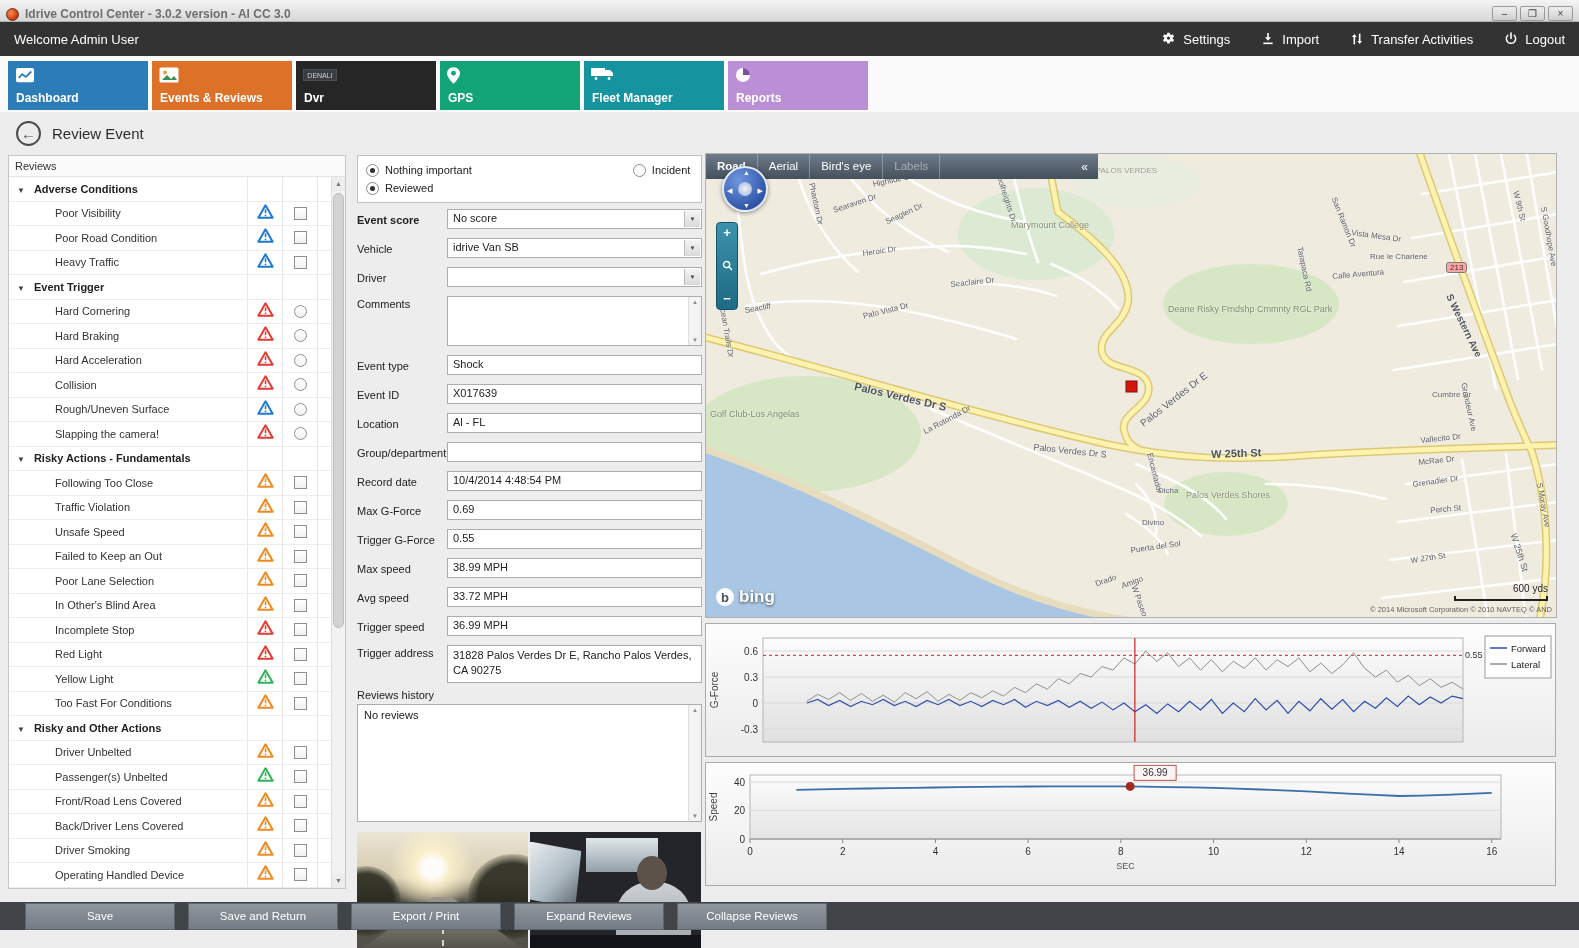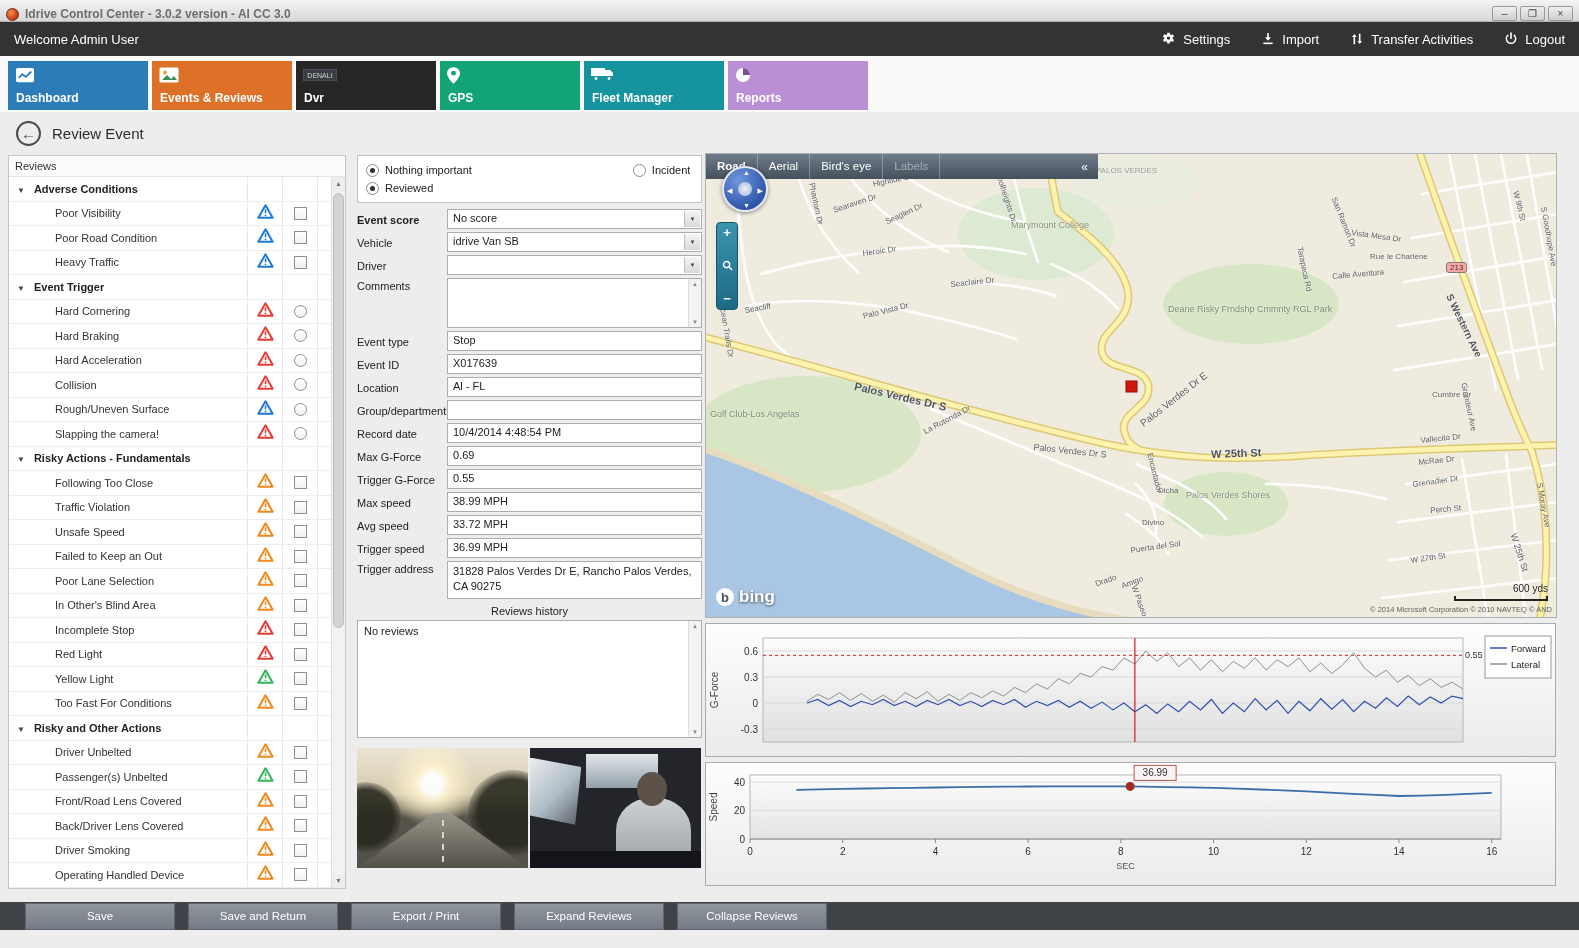--- a/index.html
+++ b/index.html
@@ -64,36 +64,36 @@
     background:#d3d3d3; border:1px solid #bcbcbc; border-radius:6px; }
 
   
   #form-col { position:absolute; left:357px; top:155px; width:345px; }
   #class-box { height:48px; border:1px solid #c0c0c0; background:#fff; padding:5px 8px; margin-bottom:6px; }
   .cls-row { display:flex; align-items:center; height:18px; gap:6px; }
   .cls-opt { display:flex; align-items:center; gap:6px; font-size:11px; color:#222; }
   .cls-opt.second { margin-left:155px; }
   .cradio { width:13px; height:13px; border-radius:50%; border:1px solid #8a8a8a; background:#fff; position:relative; flex:none;}
   .cradio.sel::after { content:''; position:absolute; inset:3px; border-radius:50%; background:#2b2e33; }
-  .frow { display:flex; align-items:center; margin-bottom:3px; }
+  .frow { display:flex; align-items:center; margin-bottom:9px; }
   .frow.tall { align-items:flex-start; }
   .flabel { width:90px; flex:none; font-size:11px; color:#222; padding-top:2px; }
   .flabel.bold { font-weight:bold; }
   .fld { flex:1; height:20px; border:1px solid #abadb3; background:#fff; font-size:11px;
     color:#222; padding:2px 5px; position:relative; overflow:hidden; }
   .fld.dd { padding-right:20px; }
   .dd-arrow { position:absolute; right:1px; top:1px; bottom:1px; width:16px;
     background:linear-gradient(#f4f4f4,#d9d9d9); border-left:1px solid #bdbdbd;
     font-size:6px; color:#444; display:flex; align-items:center; justify-content:center; }
   .fld.area { height:50px; }
   .fld.addr { height:38px; white-space:normal; line-height:15px; }
   .mini-sb { position:absolute; right:0; top:0; bottom:0; width:13px; background:#f3f3f3;
     border-left:1px solid #ddd; display:flex; flex-direction:column; justify-content:space-between;
     align-items:center; font-size:6px; color:#888; padding:2px 0; }
-  #rh-label { font-size:11px; color:#222; margin:6px 0 3px;text-align:center; }
+  #rh-label { font-size:11px; color:#222; margin:6px 0 3px; }
   #rh-box { position:relative; height:118px; border:1px solid #abadb3; background:#fff;
     font-size:11px; color:#222; padding:4px 18px 4px 6px; margin-bottom:10px; }
   #thumbs { display:flex; gap:2px; }
   .thumb { position:relative; width:171px; height:120px; overflow:hidden; background:#222; }
   .thumb-road { background:
     radial-gradient(circle at 44% 30%, rgba(255,255,255,.95) 0 7%, rgba(255,243,205,.85) 14%, rgba(255,255,255,0) 34%),
     linear-gradient(180deg,#ece5d4 0%,#d3c9ae 38%,#96907c 48%,#565349 58%,#51504a 100%); }
   .tree { position:absolute; width:70px; height:70px; border-radius:50%;
     background:radial-gradient(ellipse, rgba(40,40,30,.9) 0 55%, rgba(40,40,30,0) 75%); top:28%; }
   .tree.l { left:-26px; } .tree.r { right:-30px; top:18%; width:90px; height:85px; }
@@ -706,21 +706,21 @@
         <span class="flabel">Comments</span>
       <span class="fld area"><span></span>
         <span class="mini-sb">
             <span>▲</span>
             <span>▼</span>
           </span></span>
       </div>
 
     <div class="frow">
         <span class="flabel">Event type</span>
-      <span class="fld">Stop</span>
+      <span class="fld">Shock</span>
       </div>
     <div class="frow">
         <span class="flabel">Event ID</span>
       <span class="fld">X017639</span>
       </div>
     <div class="frow">
         <span class="flabel">Location</span>
       <span class="fld">Al - FL</span>
       </div>
     <div class="frow">

